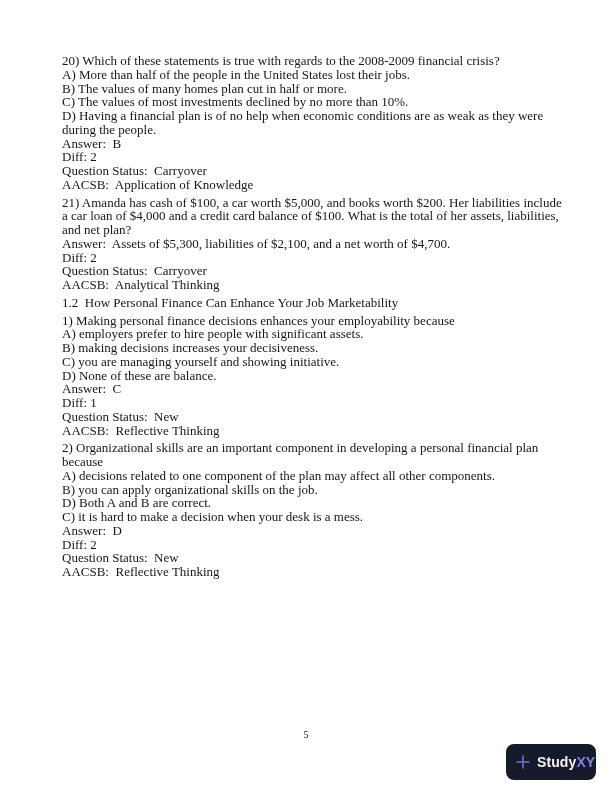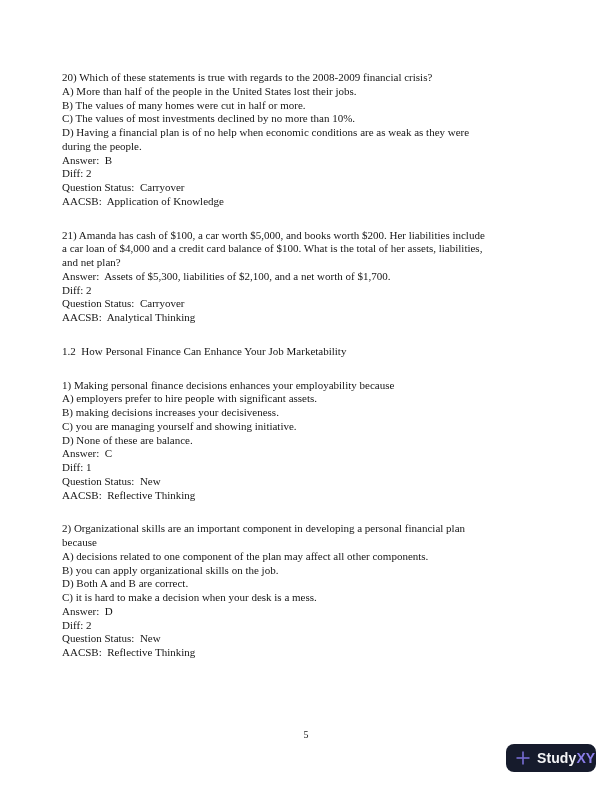--- a/index.html
+++ b/index.html
@@ -14,43 +14,43 @@
   body{
     width:612px;height:792px;
     background:var(--page_bg);
     position:relative;
     overflow:hidden;
     font-family:"Liberation Serif","DejaVu Serif",serif;
     color:var(--text_color);
   }
   .content{
     position:absolute;
-    left:62px;top:71px;
+    left:62px;top:54px;
     width:500px;
-    font-size:11px;
+    font-size:13px;
     line-height:13.75px;
   }
   .block{margin:0;}
-  .block + .block{margin-top:20px;}
+  .block + .block{margin-top:4px;}
   .line{
     white-space:pre;
     height:13.75px;
   }
   .footer-pagenum{
     position:absolute;
     left:0;top:729px;
     width:612px;
     text-align:center;
     font-size:10px;
     line-height:12px;
   }
   .brand-badge{
     position:absolute;
     left:506px;top:744px;
-    width:90px;height:28px;
+    width:90px;height:36px;
     background:var(--badge_bg);
     border-radius:8px;
     display:flex;
     align-items:center;
     padding:0 0 0 9px;
     box-sizing:border-box;
     cursor:pointer;
   }
   .brand-badge .plus-icon{
     display:flex;
@@ -69,34 +69,34 @@
   .brand-badge .study{color:var(--brand_white);}
   .brand-badge .xy{color:var(--brand_purple);}
 </style>
 </head>
 <body>
 
 <div class="content">
     <div class="block question">
       <div class="line">20) Which of these statements is true with regards to the 2008-2009 financial crisis?</div>
       <div class="line">A) More than half of the people in the United States lost their jobs.</div>
-      <div class="line">B) The values of many homes were cut in half or more.</div>
+      <div class="line">B) The values of many homes plan cut in half or more.</div>
       <div class="line">C) The values of most investments declined by no more than 10%.</div>
       <div class="line">D) Having a financial plan is of no help when economic conditions are as weak as they were</div>
       <div class="line">during the people.</div>
       <div class="line">Answer:  B</div>
       <div class="line">Diff: 2</div>
       <div class="line">Question Status:  Carryover</div>
       <div class="line">AACSB:  Application of Knowledge</div>
     </div>
     <div class="block question">
       <div class="line">21) Amanda has cash of $100, a car worth $5,000, and books worth $200. Her liabilities include</div>
       <div class="line">a car loan of $4,000 and a credit card balance of $100. What is the total of her assets, liabilities,</div>
       <div class="line">and net plan?</div>
-      <div class="line">Answer:  Assets of $5,300, liabilities of $2,100, and a net worth of $1,700.</div>
+      <div class="line">Answer:  Assets of $5,300, liabilities of $2,100, and a net worth of $4,700.</div>
       <div class="line">Diff: 2</div>
       <div class="line">Question Status:  Carryover</div>
       <div class="line">AACSB:  Analytical Thinking</div>
     </div>
     <div class="block heading">
       <div class="line">1.2  How Personal Finance Can Enhance Your Job Marketability</div>
     </div>
     <div class="block question">
       <div class="line">1) Making personal finance decisions enhances your employability because</div>
       <div class="line">A) employers prefer to hire people with significant assets.</div>

